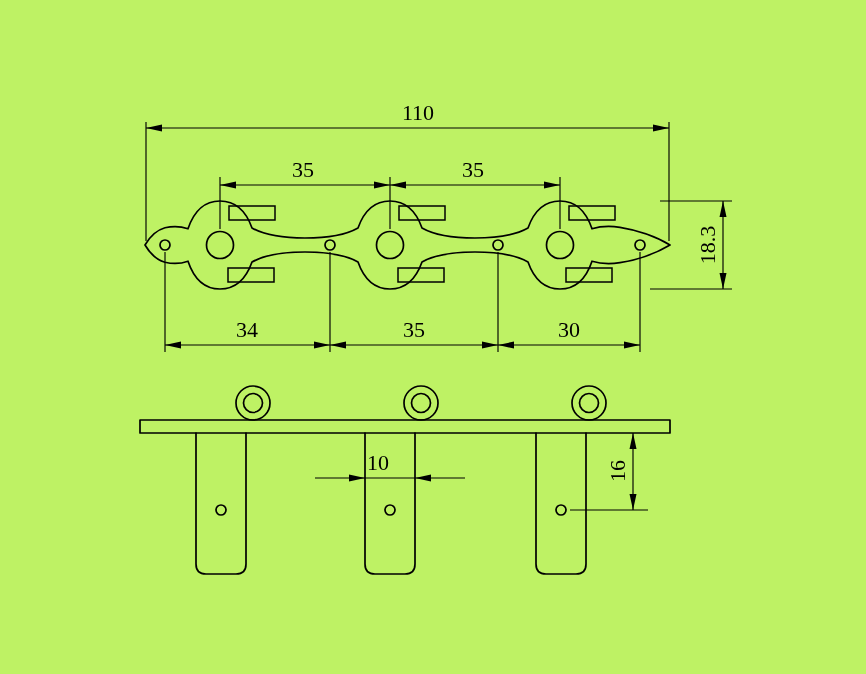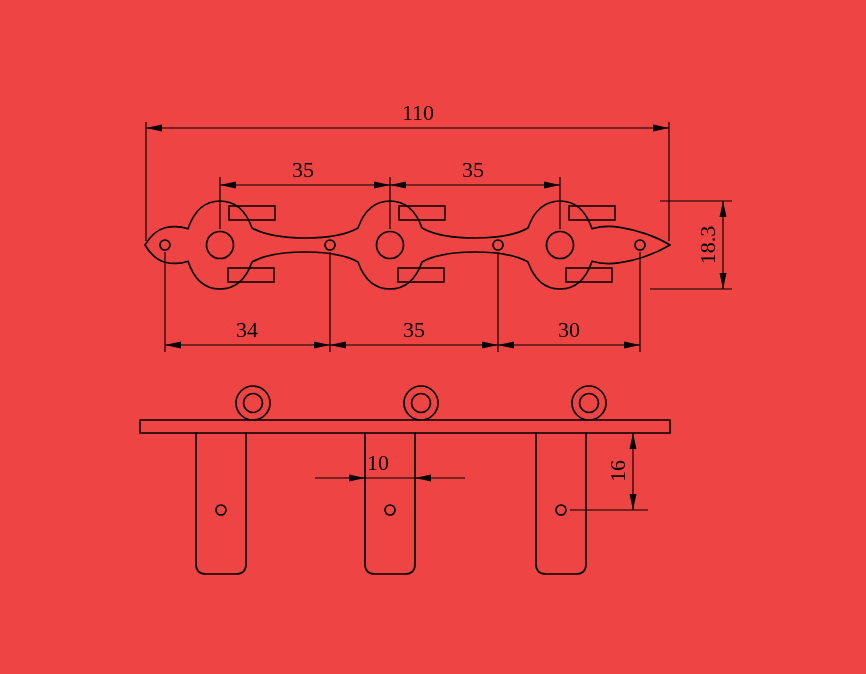--- a/index.html
+++ b/index.html
@@ -4,21 +4,21 @@
 <style>
   html, body {
     margin: 0;
     padding: 0;
     background: #ffffff;
   }
   .canvas {
     position: relative;
     width: 866px;
     height: 674px;
-    background: #ef4444;
+    background: #bef264;
     overflow: hidden;
   }
   svg {
     display: block;
   }
   .geo {
     stroke: #000000;
     stroke-width: 1.7;
     fill: none;
     stroke-linejoin: round;

